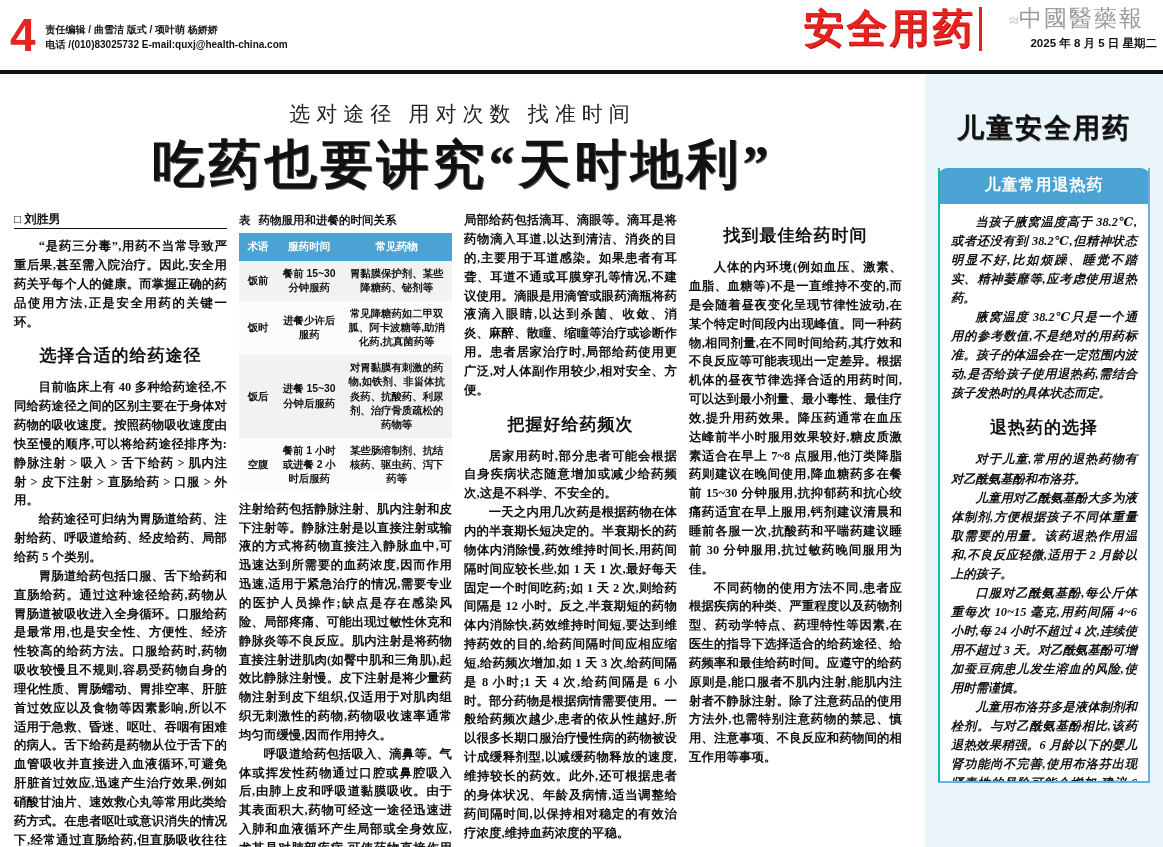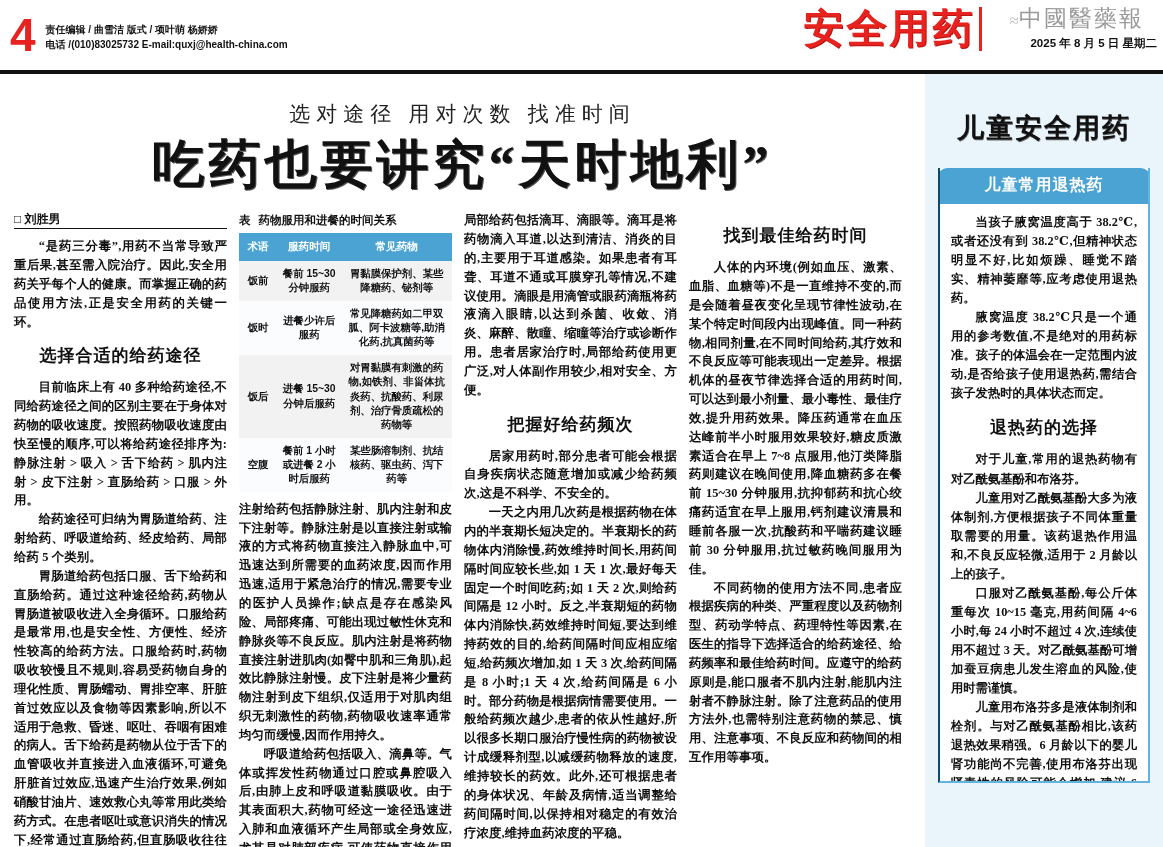--- a/index.html
+++ b/index.html
@@ -194,21 +194,21 @@
     text-align:center;
     font-size:27px;
     font-weight:bold;
     letter-spacing:2px;
     color:#111;
     margin:26px 0 22px;
     text-shadow:0.5px 0.5px 0 #666;
   }
   .panel{
     background:#ffffff;
-    border-left:2px solid #0c4a6e;
+    border-left:2px solid #14b8a6;
     border-right:2px solid #63b3e0;
     border-bottom:2px solid #63b3e0;
     box-sizing:border-box;
     padding:0;
     margin:0 4px;
     height:615px;
     overflow:hidden;
   }
   .panel-head{
     background:#4ba3d3;
@@ -224,20 +224,21 @@
   .panel-inner{padding:9px 11px 0 11px;}
   .panel-inner p{
     font-size:12.3px;
     line-height:1.55;
     margin:0;
     text-align:justify;
     text-justify:inter-ideograph;
     text-indent:2em;
     font-weight:bold;
     font-family:"Liberation Serif","DejaVu Serif",serif;
+    font-style:italic;
   }
   .panel-inner h4{
     text-align:center;
     font-size:17px;
     font-weight:bold;
     margin:13px 0 11px;
     letter-spacing:1px;
   }
 </style>
 </head>

